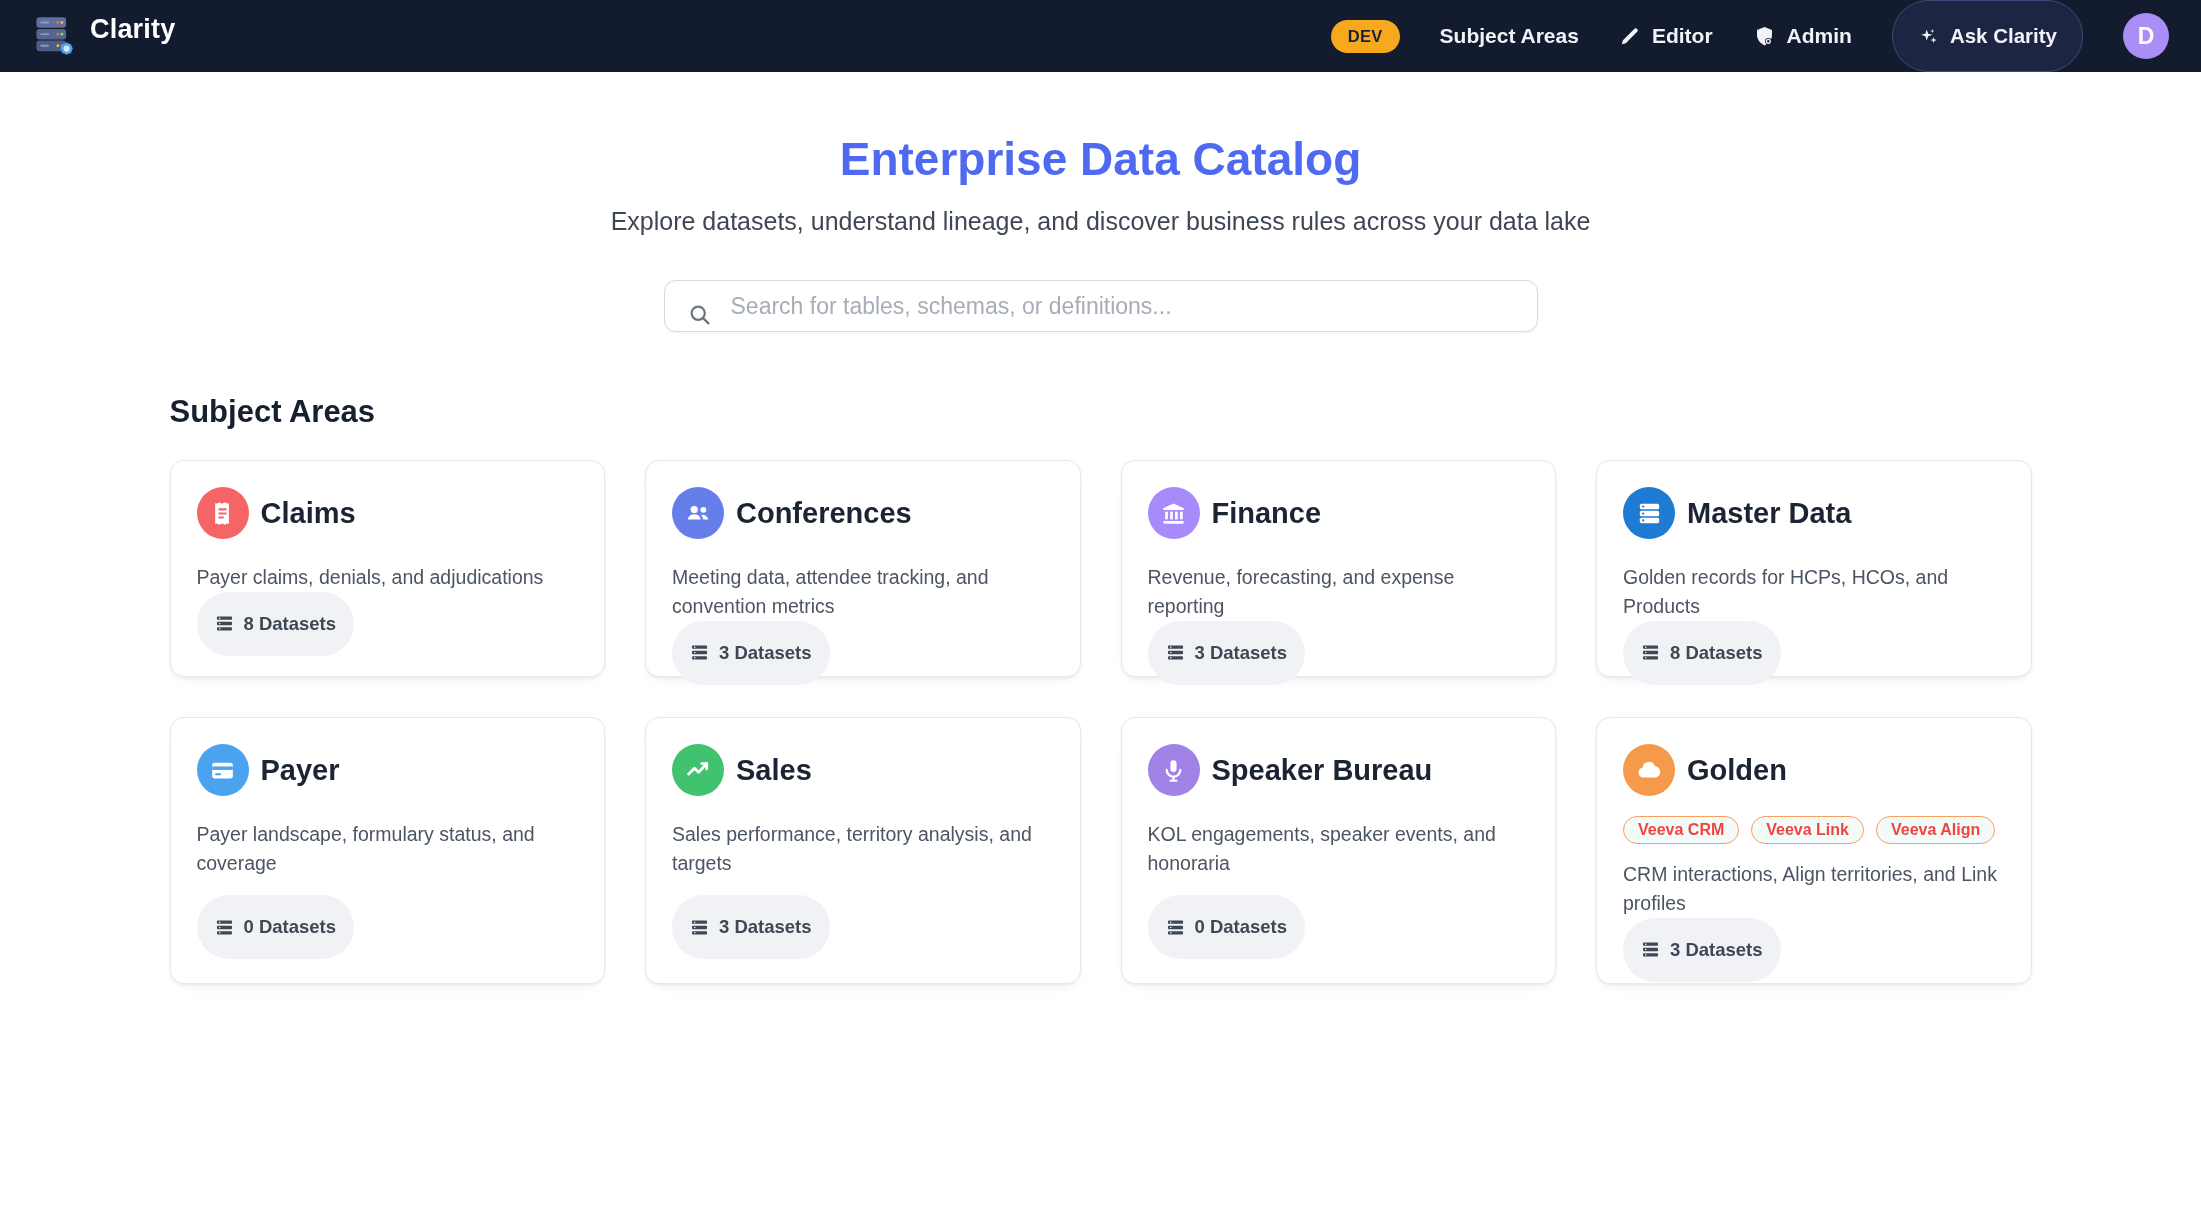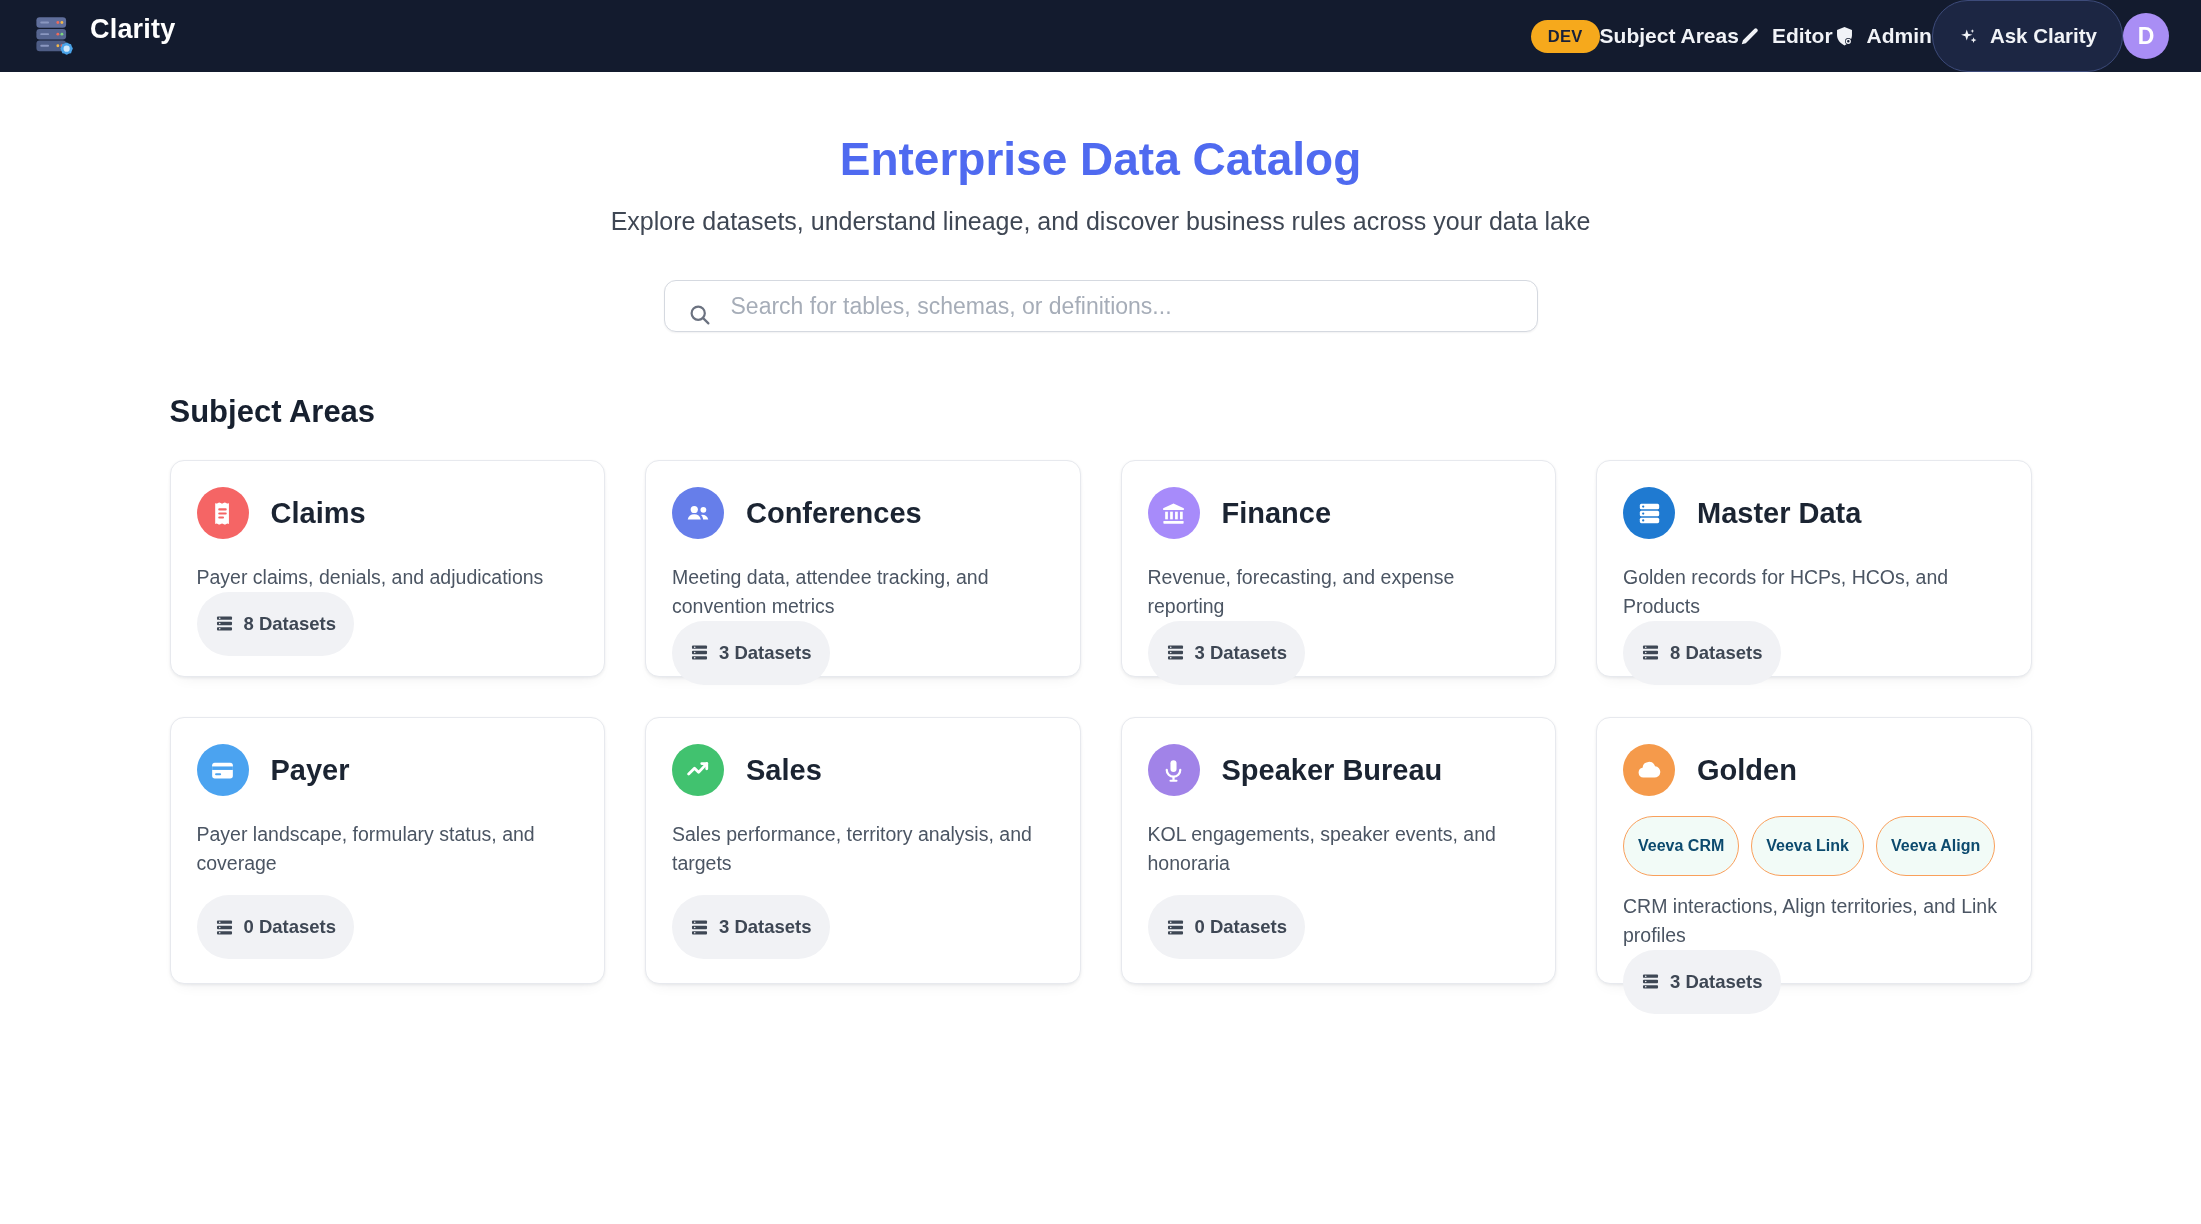--- a/index.html
+++ b/index.html
@@ -3,21 +3,21 @@
 <meta charset="utf-8">
 <style>
   html,body{margin:0;padding:0;width:2201px;height:1224px;background:#ffffff;
     font-family:"Liberation Sans",sans-serif;overflow:hidden;}
   *{box-sizing:border-box;}
 
   
   .navbar{height:72px;background:#131b2e;display:flex;align-items:center;padding:0 32px;}
   .brand{display:flex;align-items:flex-start;gap:14px;cursor:pointer;}
   .brand-name{color:#ffffff;font-size:27px;font-weight:700;letter-spacing:.2px;}
-  .nav-right{margin-left:auto;display:flex;align-items:center;}
+  .nav-right{margin-left:auto;display:flex;align-items:center;gap:40px;}
   .dev-badge{background:#f6a91c;color:#18213a;font-weight:700;font-size:16.5px;
     padding:7px 17px;border-radius:999px;letter-spacing:.3px;}
   .nav-link{display:flex;align-items:center;gap:11px;color:#f1f3f7;font-size:21px;
     font-weight:700;cursor:pointer;}
   .ask-btn{display:flex;align-items:center;gap:11px;background:#1c2643;
     border:1.5px solid #3d4b7a;color:#f1f3f7;font-size:20.5px;font-weight:700;
     padding:23px 25px;border-radius:999px;cursor:pointer;}
   .avatar{width:46px;height:46px;border-radius:50%;background:#a98ef5;color:#fff;
     font-size:23px;font-weight:700;display:flex;align-items:center;justify-content:center;
     cursor:pointer;}
@@ -33,29 +33,29 @@
   .search-input::placeholder{color:#a6adb8;}
   .search-icon{position:absolute;left:24px;top:23px;pointer-events:none;}
 
   
   .content{width:1862px;margin:62px auto 0;}
   .section-heading{font-size:31px;font-weight:700;color:#17202f;margin:0 0 30px;}
   .grid{display:grid;grid-template-columns:repeat(4,1fr);grid-template-rows:217px 267px;gap:40px;}
   .card{background:#fff;border:1px solid #e7e9ee;border-radius:14px;
     padding:26px 26px 24px;display:flex;flex-direction:column;cursor:pointer;
     box-shadow:0 1px 3px rgba(16,24,40,.07),0 8px 16px -10px rgba(16,24,40,.10);}
-  .card-head{display:flex;align-items:center;gap:22px;}
+  .card-head{display:flex;align-items:center;gap:12px;}
   .icon-circle{width:52px;height:52px;border-radius:50%;display:flex;
     align-items:center;justify-content:center;flex:none;}
   .card-title{font-size:29px;font-weight:700;color:#1b2432;}
   .card-desc{margin-top:24px;font-size:19.5px;line-height:1.48;color:#4b5563;}
   .card--veeva .card-desc{margin-top:16px;}
   .tags{display:flex;gap:12px;margin-top:20px;}
-  .tag{border:1.5px solid #f9a05c;color:#0c4a6e;background:#f2fbf7;font-size:16px;
-    font-weight:600;padding:20px 14px;border-radius:999px;white-space:nowrap;}
+  .tag{border:1.5px solid #f9a05c;color:#ef4444;background:#f2fbf7;font-size:16px;
+    font-weight:600;padding:4px 14px;border-radius:999px;white-space:nowrap;}
   .ds-badge{margin-top:auto;align-self:flex-start;display:flex;align-items:center;gap:10px;
     background:#f1f2f5;border-radius:999px;padding:21px 18px;font-size:18.5px;
     font-weight:700;color:#3e4754;}
   .ds-badge svg{flex:none;}
 </style>
 </head>
 <body>
 
 <div class="navbar">
   <div class="brand">

